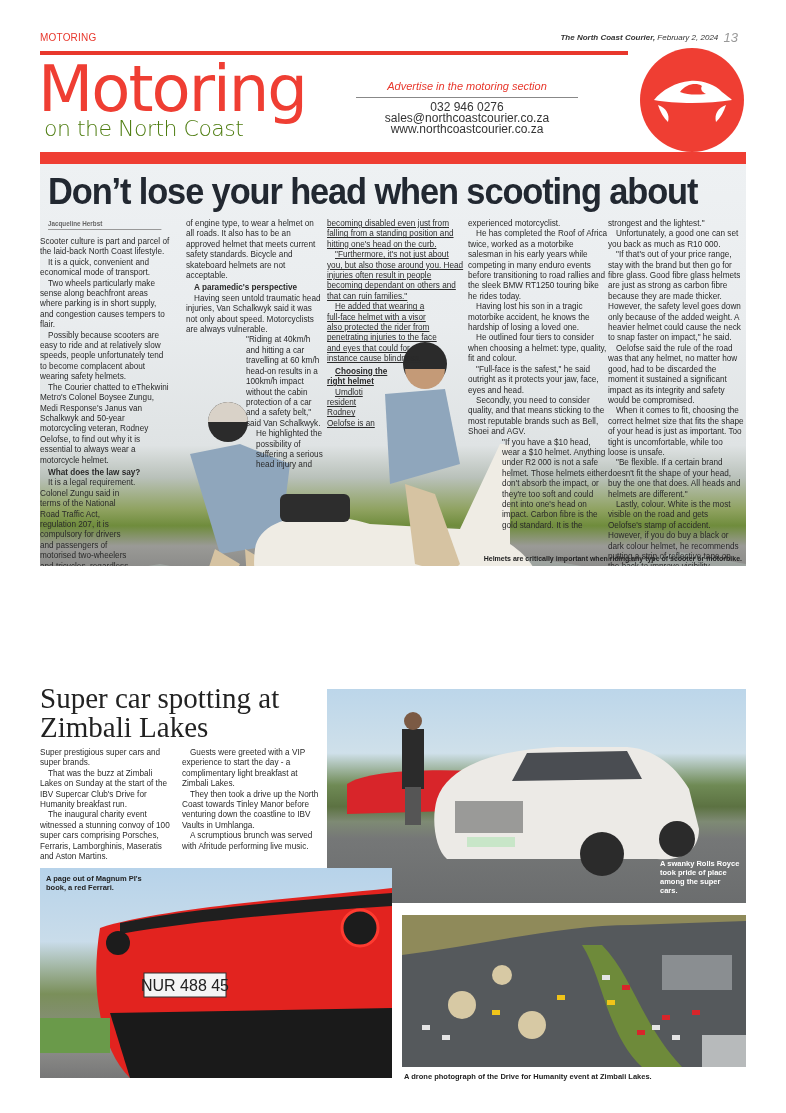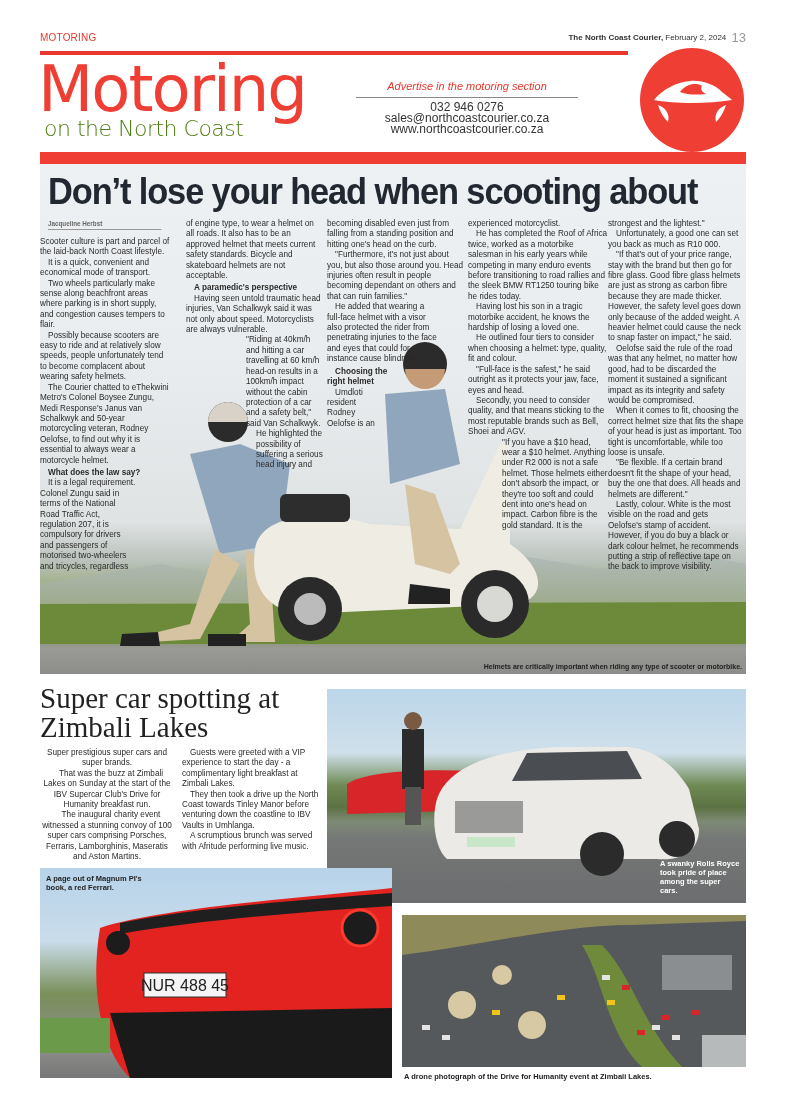--- a/index.html
+++ b/index.html
@@ -1,62 +1,62 @@
 <!DOCTYPE html>
 <html><head>
 <meta charset="utf-8">
 <style>
   * { box-sizing: border-box; margin: 0; padding: 0; }
   html, body { width: 786px; height: 1113px; background: #ffffff; overflow: hidden; }
   body { position: relative; font-family: "Liberation Sans", sans-serif; color: #222; }
 
   .topbar { position: absolute; left: 40px; top: 30px; width: 706px; height: 16px; }
   .section-label { position: absolute; left: 0; top: 2px; font-size: 10px; color: #e8372c; font-family: "Liberation Sans", sans-serif; letter-spacing: .2px; }
-  .folio { position: absolute; right: 0; top: 0; font-size: 8px; color: #333; white-space: nowrap; }
+  .folio { position: absolute; right: 8px; top: 0; font-size: 8px; color: #333; white-space: nowrap; font-style: italic; }
   .folio b { font-weight: bold; }
   .folio .page-no { font-size: 13px; color: #999; margin-left: 3px; vertical-align: -2px; }
 
   .rule-top { position: absolute; left: 40px; top: 51px; width: 588px; height: 4px; background: #e8372c; }
   .masthead-title { position: absolute; left: 38px; top: 52px; font-size: 64px; line-height: 74px; color: #ef3e33; font-family: "DejaVu Sans", sans-serif; letter-spacing: -2px; }
   .masthead-sub { position: absolute; left: 44px; top: 116px; font-size: 22px; color: #4d7c0f; font-family: "DejaVu Sans", sans-serif; font-weight: 300; letter-spacing: -.5px; }
 
   .advert { position: absolute; left: 356px; top: 80px; width: 222px; text-align: center; }
   .advert-head { font-size: 11px; color: #e8372c; font-style: italic; padding-bottom: 5px; border-bottom: 1px solid #888; }
   .advert-lines { margin-top: 4px; font-size: 12px; line-height: 11px; color: #333; }
 
   .logo-circle { position: absolute; left: 640px; top: 48px; width: 104px; height: 104px; border-radius: 50%; background: #ef3e33; }
   .logo-circle svg { position: absolute; left: 0; top: 0; }
 
   .rule-bottom { position: absolute; left: 40px; top: 152px; width: 706px; height: 12px; background: #ef3e33; }
 
   
-  .feature { position: absolute; left: 40px; top: 164px; width: 706px; height: 510px; overflow: hidden;
+  .feature { position: absolute; left: 40px; top: 164px; width: 706px; height: 402px; overflow: hidden;
     background: linear-gradient(180deg, #eef1f3 0%, #e9ecee 40%, #dfe3e4 70%, #b9c1ba 78%, #8fa260 86%, #6f8c3c 90%, #9a9a96 95%, #8c8c8a 100%); }
   .feature-mountains { position: absolute; left: 0; top: 360px; width: 706px; height: 120px; }
   .headline { position: absolute; left: 8px; top: 6px; font-size: 37px; line-height: 44px; font-weight: bold; color: #222831; font-family: "Liberation Sans", sans-serif; letter-spacing: -1.2px; transform: scaleX(.93); transform-origin: left top; white-space: nowrap; }
   .byline { position: absolute; left: 8px; top: 56px; width: 126px; font-size: 7px; color: #666; font-weight: bold; padding-bottom: 2px; border-bottom: 1px solid #999; transform: scaleX(.9); transform-origin: left; }
   .col { position: absolute; font-size: 8.2px; line-height: 10.4px; color: #2a2a2a; }
   .col p { text-indent: 8px; }
   .col p.first { text-indent: 0; }
   .col .sub { font-weight: bold; text-indent: 8px; margin-top: 2px; }
   .col.c1 { left: 0; top: 73px; width: 130px; }
   .col.c2 { left: 146px; top: 55px; width: 138px; }
-  .col.c3 { left: 287px; top: 55px; width: 138px; }
+  .col.c3 { left: 287px; top: 55px; width: 138px; text-decoration: underline; }
   .col.c4 { left: 428px; top: 55px; width: 140px; }
   .col.c5 { left: 568px; top: 55px; width: 136px; }
   .feature-caption { position: absolute; right: 4px; bottom: 4px; font-size: 7px; font-weight: bold; color: #222; }
 
   .riders svg { position: absolute; left: 0; top: 0; }
 
   
   .story2-title { position: absolute; left: 40px; top: 684px; width: 290px; font-family: "Liberation Serif", serif; font-size: 29px; line-height: 29px; color: #222; }
   .s2col { position: absolute; top: 748px; font-size: 8.2px; line-height: 10.4px; color: #2a2a2a; }
   .s2col p { text-indent: 8px; }
   .s2col p.first { text-indent: 0; }
-  .s2col.a { left: 40px; width: 134px; text-align: center; }
+  .s2col.a { left: 40px; width: 134px; }
   .s2col.b { left: 182px; width: 140px; }
 
   .photo { position: absolute; overflow: hidden; }
   .photo-rr { left: 327px; top: 689px; width: 419px; height: 214px;
     background: linear-gradient(180deg, #bcd6ea 0%, #cfe0ea 30%, #6f8a55 45%, #5c7242 55%, #7e8a74 62%, #757777 70%, #6b6d6e 100%); }
   .photo-ferrari { left: 40px; top: 868px; width: 352px; height: 210px; background: linear-gradient(180deg, #b7d3ea 0%, #c9dcea 35%, #7a8f5a 60%, #8e8e8b 85%, #777 100%); }
   .photo-drone { left: 402px; top: 915px; width: 344px; height: 152px; background: #55595c; }
   .caption-overlay { position: absolute; font-size: 7.5px; line-height: 9px; font-weight: bold; }
   .caption-rr { right: 6px; bottom: 8px; width: 80px; color: #fff; }
   .caption-ferrari { left: 6px; top: 6px; width: 100px; color: #222; }

